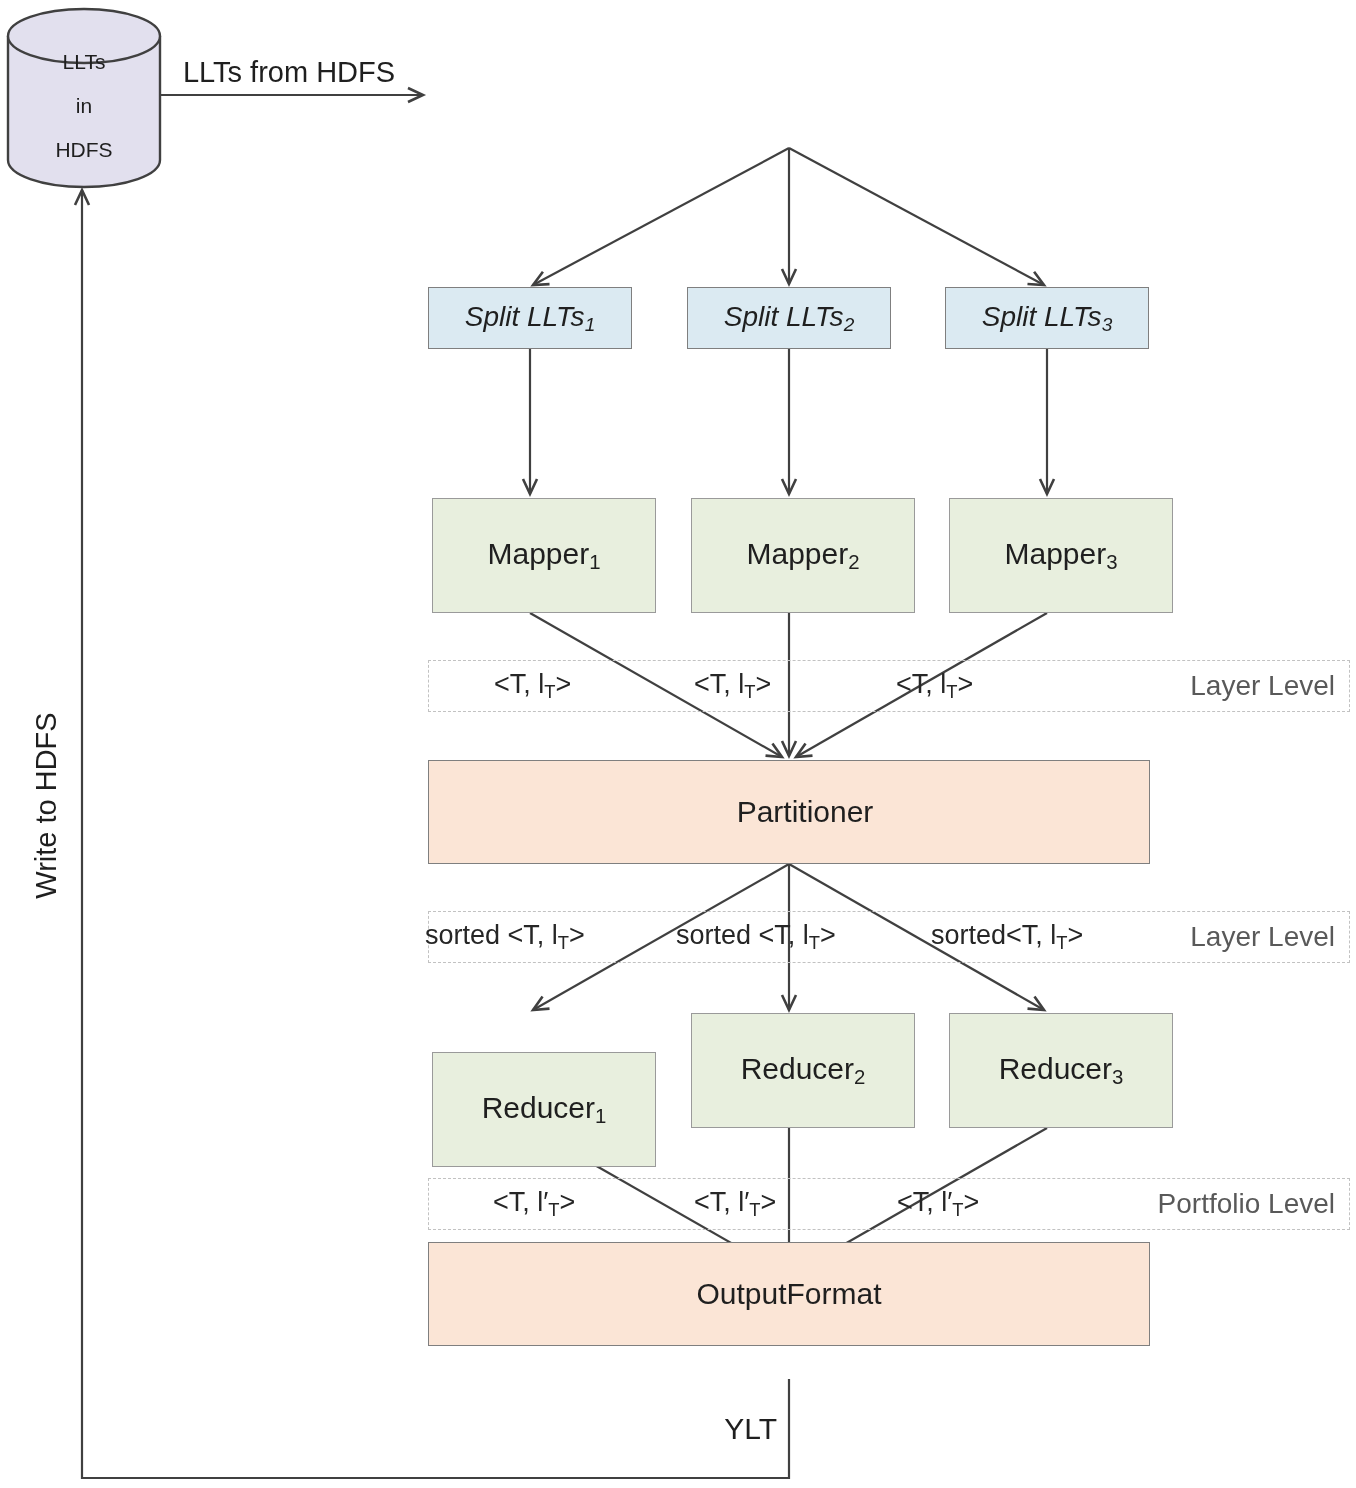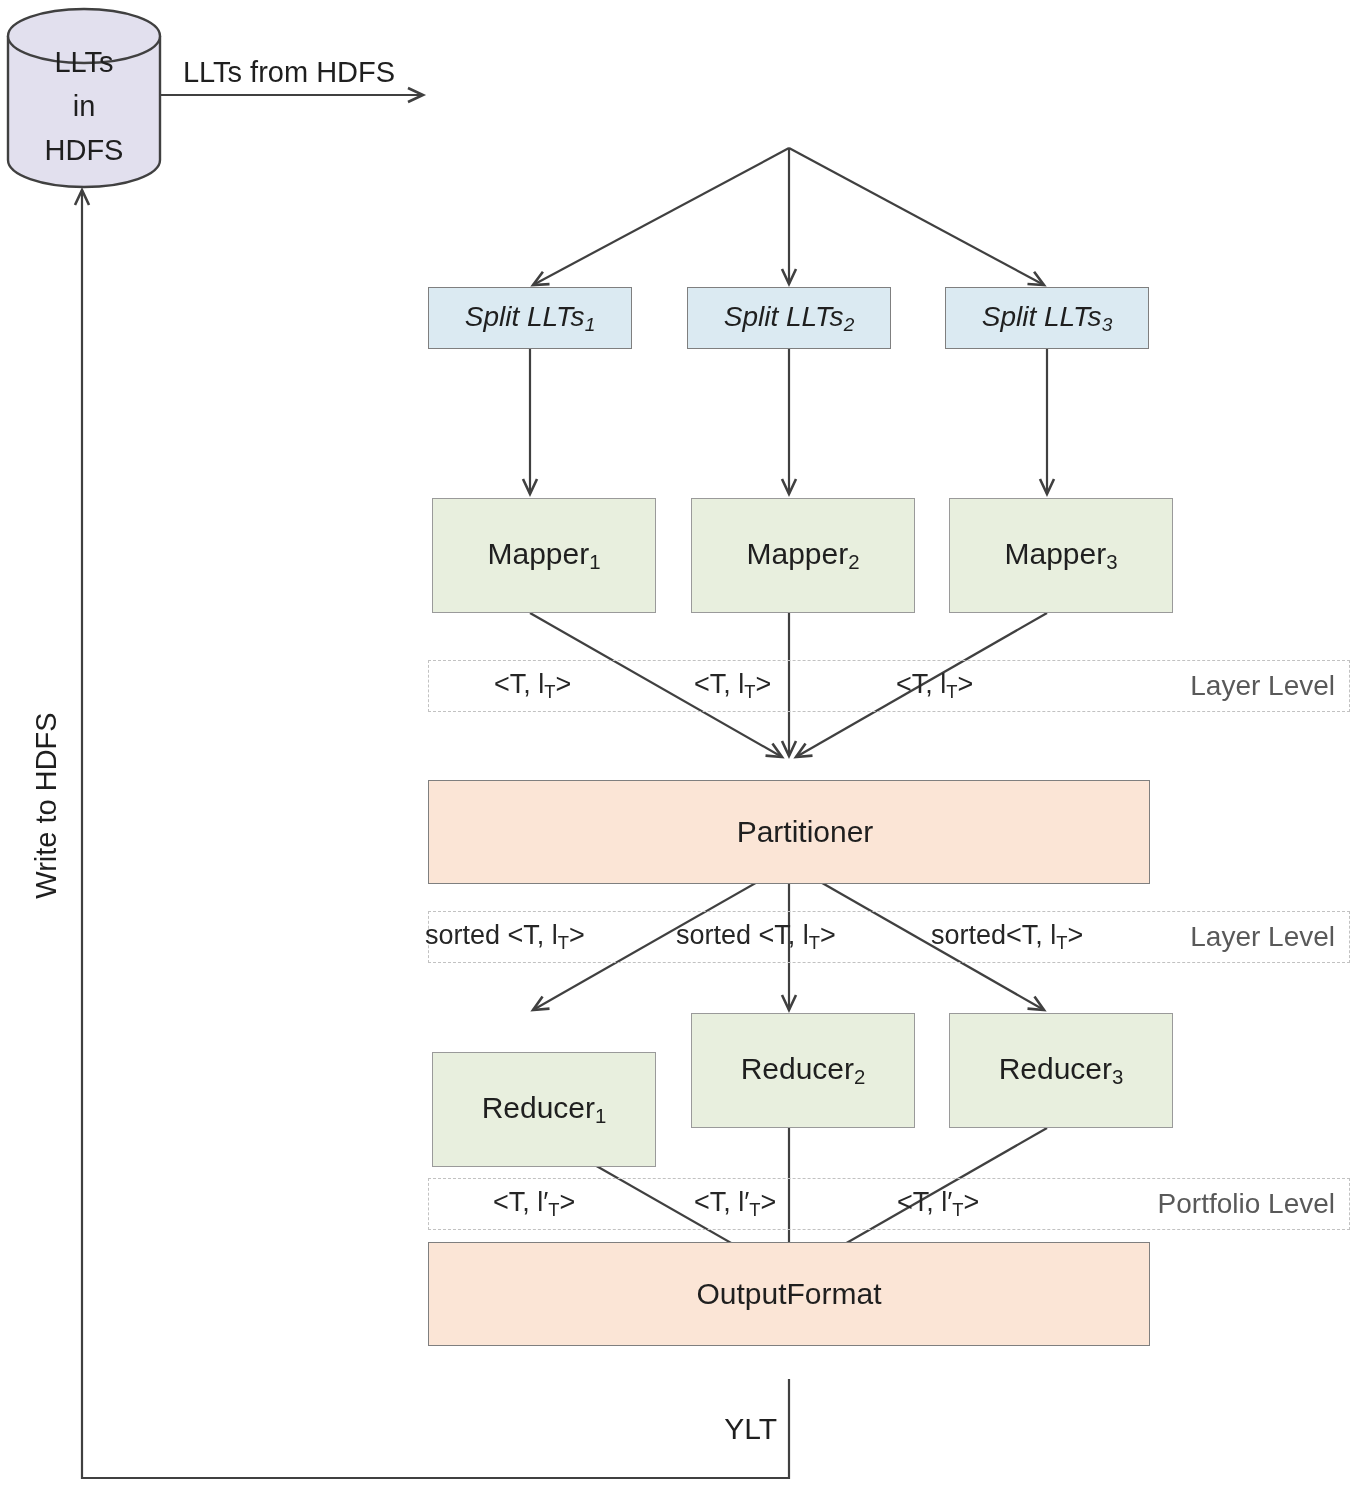--- a/index.html
+++ b/index.html
@@ -11,21 +11,21 @@
   .box {
     position:absolute; box-sizing:border-box;
     display:flex; align-items:center; justify-content:center;
     border:1.5px solid #7f7f7f; z-index:3; text-align:center;
   }
   .peach { background:#fbe5d6; }
   .blue  { background:#dbeaf2;font-style:italic; }
   .green { background:#e8efde; border-color:#9a9a9a; }
   .wide  { left:428px; width:722px; height:104px; font-size:30px; }
   #inputformat  { top:42px;  height:106px; }
-  #partitioner  { top:780px;padding-left:32px; }
+  #partitioner  { top:760px;padding-left:32px; }
   #outputformat { top:1242px; }
   .split { top:287px; width:204px; height:62px; font-size:28px; }
   #split1 { left:428px; } #split2 { left:687px; } #split3 { left:945px; }
   .proc { width:224px; height:115px; font-size:30px; }
   #mapper1 { left:432px; top:498px; } #mapper2 { left:691px; top:498px; } #mapper3 { left:949px; top:498px; }
   #reducer1 { left:432px; top:1052px; } #reducer2 { left:691px; top:1013px; } #reducer3 { left:949px; top:1013px; }
   .lrow {
     position:absolute; left:428px; width:922px; height:52px; box-sizing:border-box;
     border:1.6px dashed #c2c2c2; z-index:2;
   }
@@ -35,21 +35,21 @@
     width:200px; font-size:27px; color:#262626; white-space:nowrap; z-index:4;
   }
   .pair.wide2 { width:240px; }
   .sub { font-size:0.68em; vertical-align:-0.26em; }
   .level-label {
     position:absolute; top:50%; transform:translateY(-50%); right:14px;
     font-size:28px; color:#595959; white-space:nowrap; z-index:4;
   }
   .cyl-text {
     position:absolute; left:8px; top:40px; width:152px; z-index:3;
-    font-size:29px; line-height:44px; text-align:center;
+    font-size:21px; line-height:44px; text-align:center;
   }
   .edge-label { position:absolute; font-size:29px; z-index:3; white-space:nowrap; }
   #llts-from-hdfs { left:173px; top:56px; width:232px; text-align:center; }
   #ylt { left:577px; top:1412px; width:200px; text-align:right; font-size:30px; }
   #write-to-hdfs {
     left:-64px; top:789px; width:220px; text-align:center;
     transform:rotate(-90deg); font-size:29px;
   }
 </style>
 </head>

